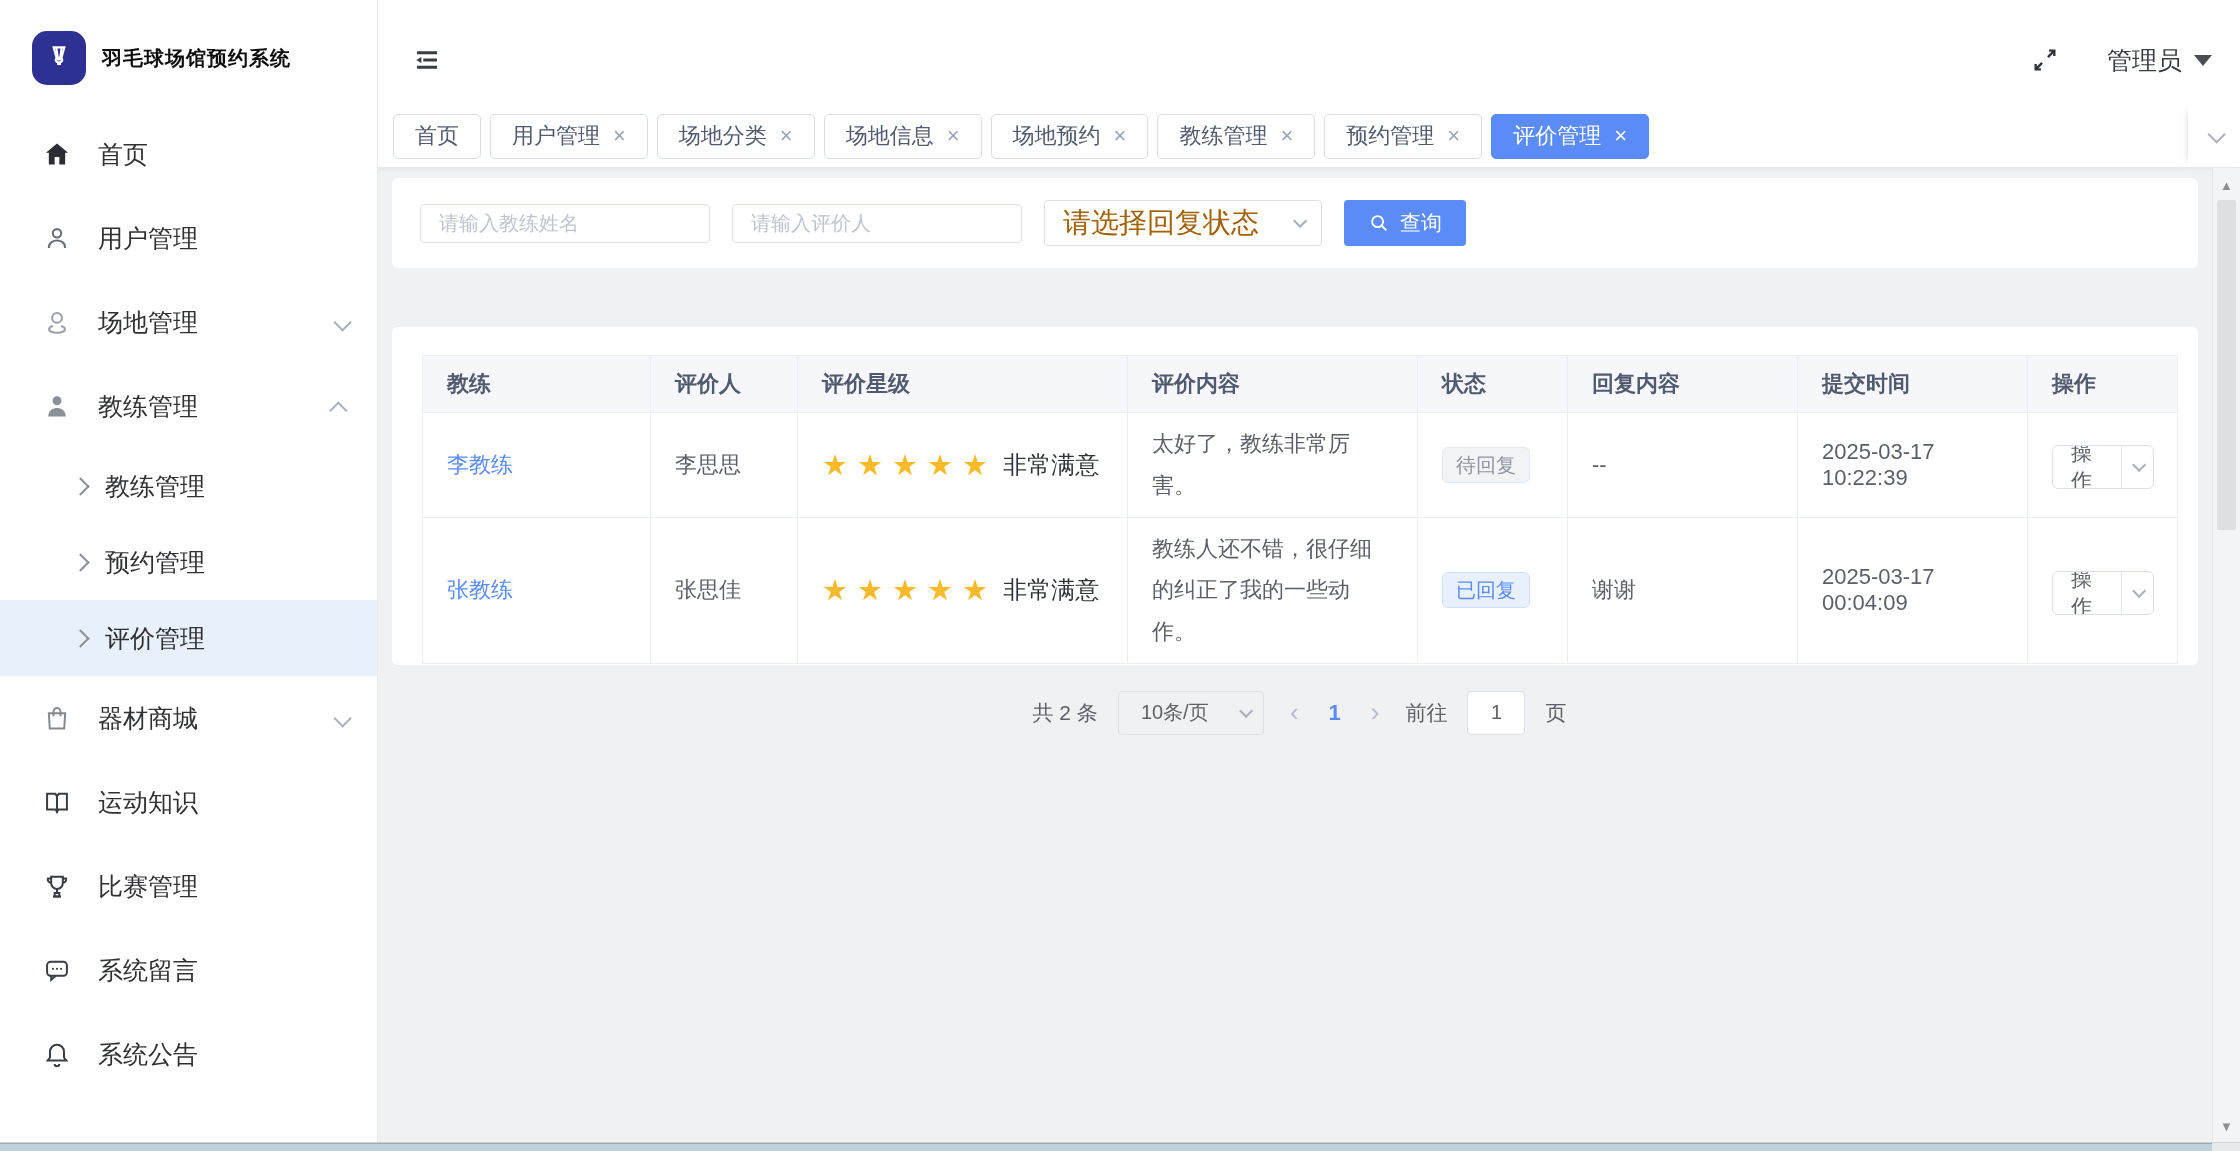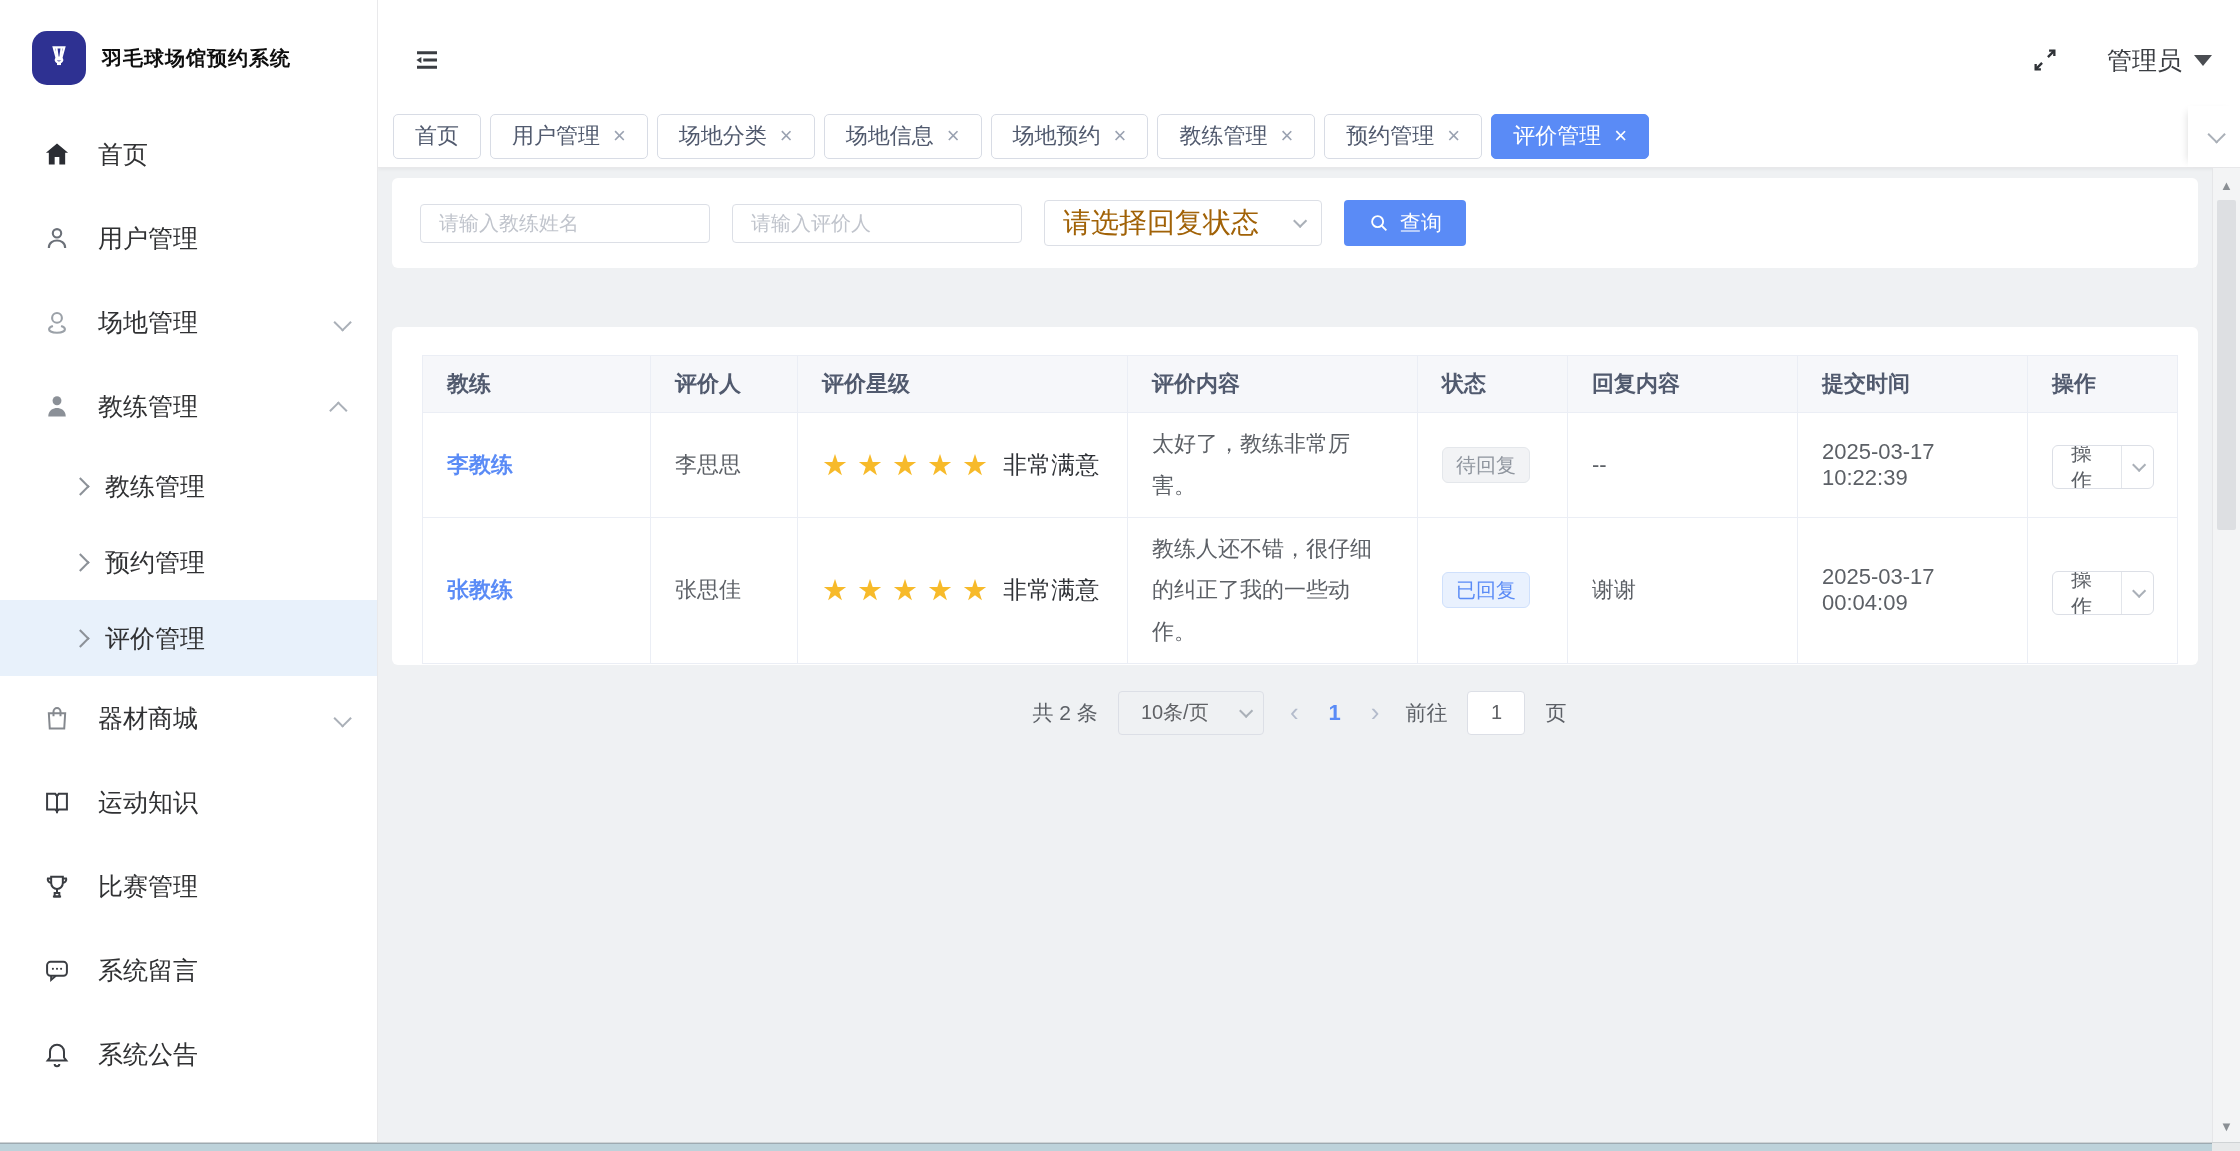--- a/index.html
+++ b/index.html
@@ -71,21 +71,21 @@
     color:#fff; font-size:21px; display:flex; align-items:center; gap:10px; cursor:pointer; font-family:inherit; }
   
   .table-card { position:absolute; left:14px; top:119px; width:1806px; height:338px; background:#fff;
     border-radius:6px; padding:28px 0 0 30px;margin-top:40px; }
   table.grid { border-collapse:collapse; table-layout:fixed; width:1755px; }
   table.grid th, table.grid td { border:1px solid #ebeef5; padding:10px 24px; text-align:left;
     font-size:22px; overflow:hidden; }
   table.grid th { background:#f6f7fa; color:#515a6e; font-weight:bold; height:57px; white-space:nowrap; }
   table.grid td { color:#5c6066; }
   tr.r1 { height:65px; } tr.r2 { height:87px; }
-  .coach-link { color:#5A8BF6; font-weight:bold; cursor:pointer; }
+  .coach-link { color:#5A8BF6; font-weight:normal; cursor:pointer; }
   .stars { color:#F7BA2A; font-size:29px; letter-spacing:9px; vertical-align:middle; white-space:nowrap; }
   .rating-label { color:#2f3237; font-size:24px; vertical-align:middle; white-space:nowrap; }
   .cell-content { line-height:1.9; color:#5c6066; }
   .badge { display:inline-block; padding:7px 13px; border-radius:6px; font-size:20px; line-height:1; white-space:nowrap; }
   .badge.pending { background:#f2f3f5; color:#8f959e; border:1px solid #e4e7eb; }
   .badge.replied { background:#e9f1fe; color:#5A8BF6; border:1px solid #cfe0fc; }
   .action-btn { display:inline-flex; align-items:stretch; border:1px solid #dcdfe6; border-radius:6px;
     height:44px; background:#fff; cursor:pointer; overflow:hidden; }
   .action-btn .a-label { display:flex; align-items:center; padding:0 18px; font-size:21px; color:#5c6066; }
   .action-btn .a-split { width:1px; background:#e3e6eb; }

